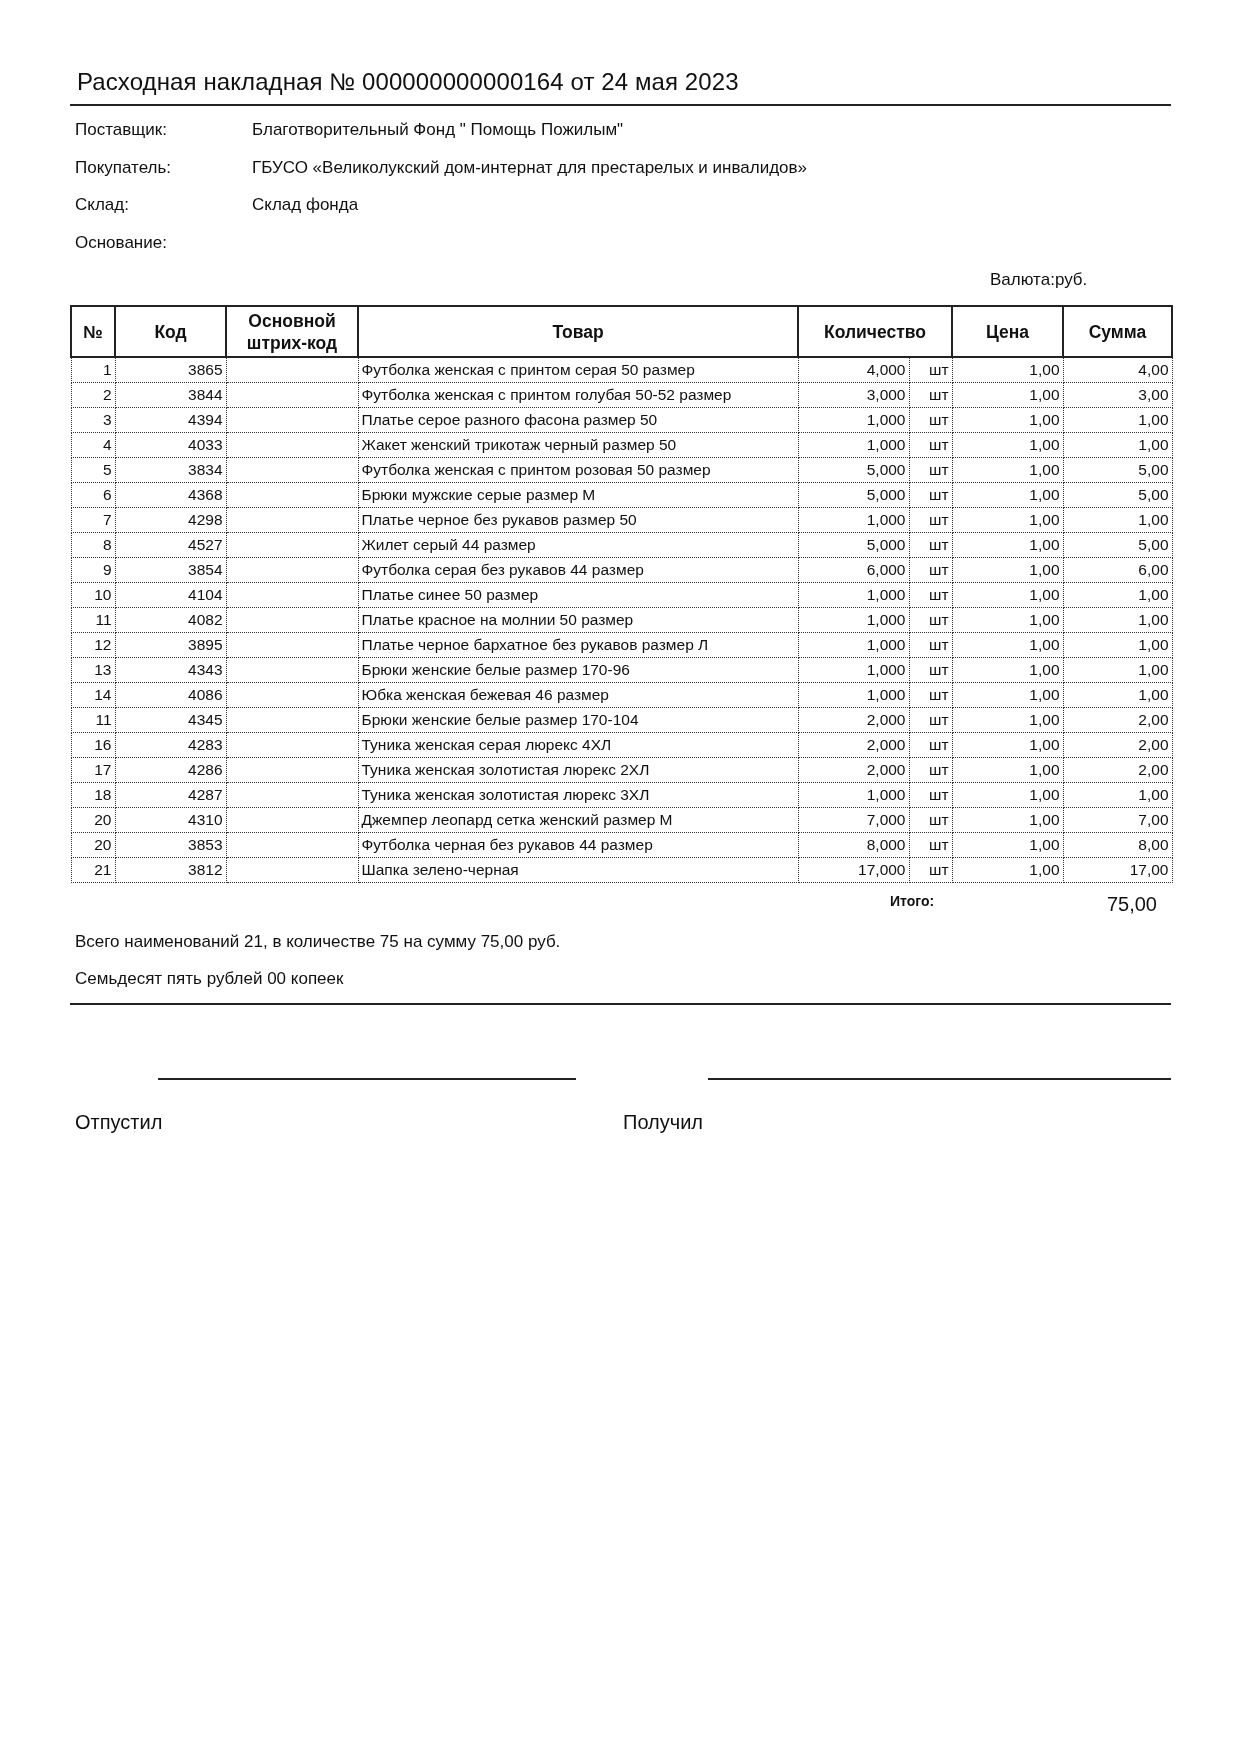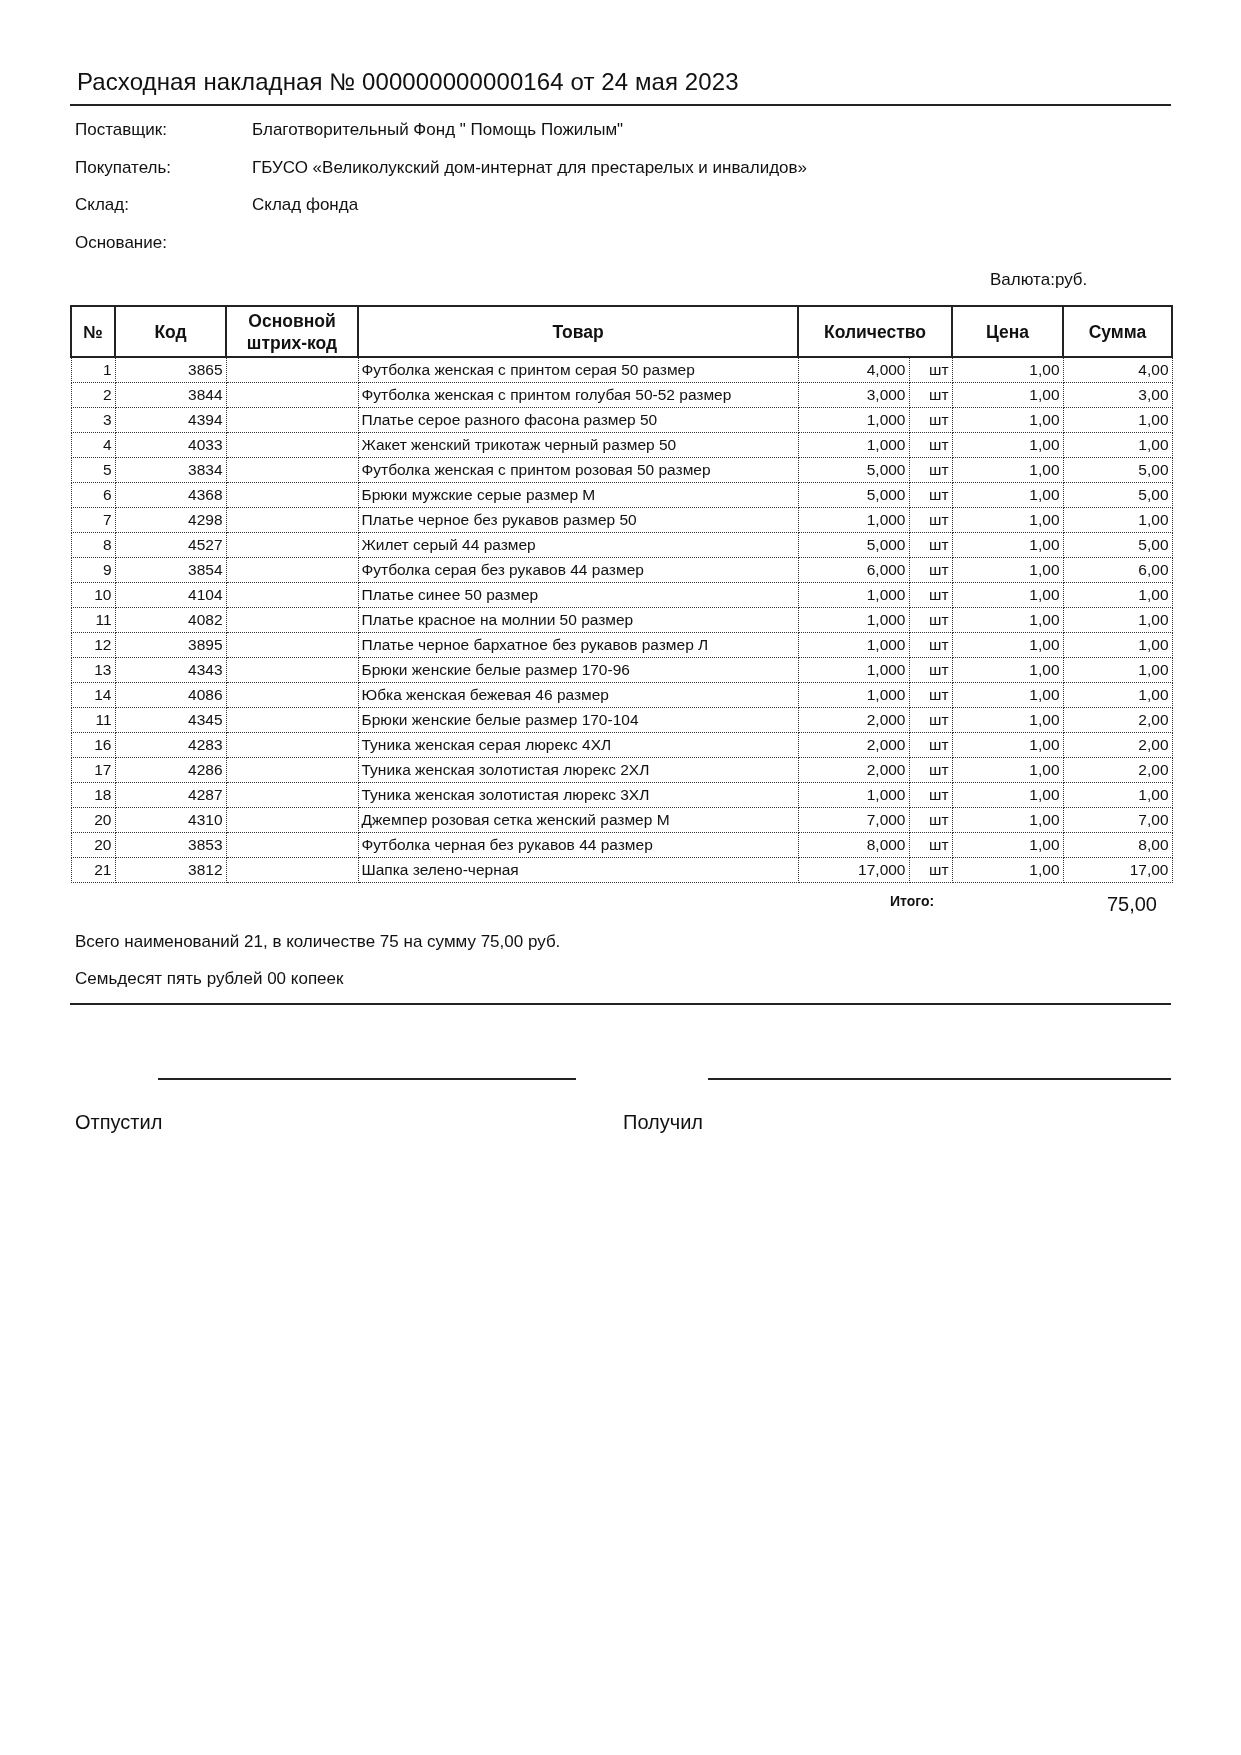--- a/index.html
+++ b/index.html
@@ -248,21 +248,21 @@
         <td class="name">Туника женская золотистая люрекс 3ХЛ</td>
         <td class="num">1,000</td>
         <td class="unit">шт</td>
         <td class="r">1,00</td>
         <td class="r">1,00</td>
       </tr>
       <tr>
         <td class="num">20</td>
         <td class="num">4310</td>
         <td></td>
-        <td class="name">Джемпер розовая сетка женский размер М</td>
+        <td class="name">Джемпер леопард сетка женский размер М</td>
         <td class="num">7,000</td>
         <td class="unit">шт</td>
         <td class="r">1,00</td>
         <td class="r">7,00</td>
       </tr>
       <tr>
         <td class="num">20</td>
         <td class="num">3853</td>
         <td></td>
         <td class="name">Футболка черная без рукавов 44 размер</td>

